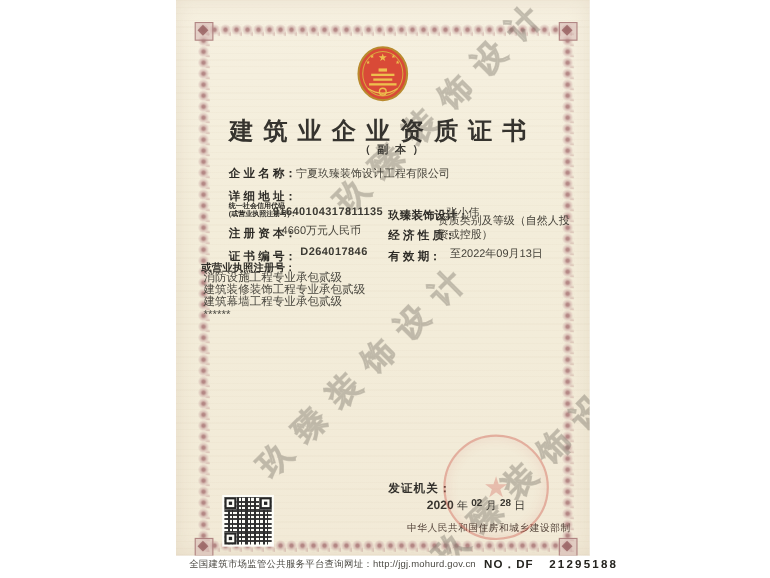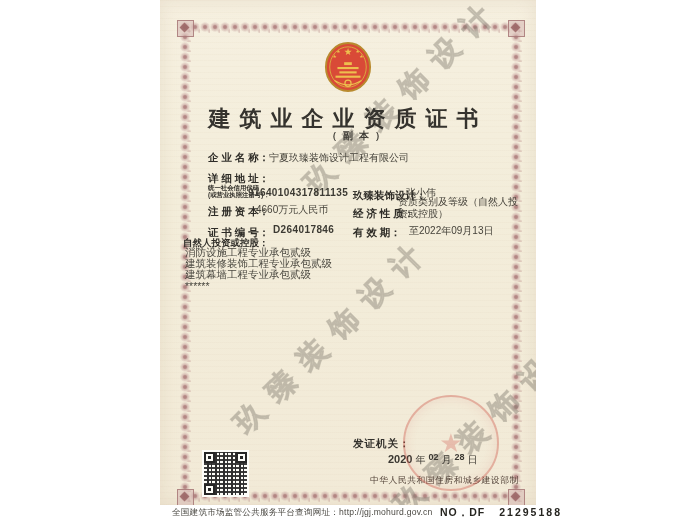--- a/index.html
+++ b/index.html
@@ -125,21 +125,21 @@
 
     <div class="lbl" style="left:193px;top:207px;">经 济 性 质：</div>
     <div class="val val-wrap" style="left:238px;top:196px;width:128px;">资质类别及等级（自然人投资或控股）</div>
 
     <div class="lbl" style="left:48px;top:226px;">证 书 编 号：</div>
     <div class="val code" style="left:89px;top:224px;padding-left:24px;">D264017846</div>
 
     <div class="lbl" style="left:193px;top:226px;">有  效  期：</div>
     <div class="val" style="left:249px;top:224px;">至2022年09月13日</div>
 
-    <div class="qual-label">自然人投资或控股：</div>
+    <div class="qual-label">或营业执照注册号：</div>
     <div class="qual-list">
       <div>消防设施工程专业承包贰级</div>
       <div>建筑装修装饰工程专业承包贰级</div>
       <div>建筑幕墙工程专业承包贰级</div>
       <div>******</div>
     </div>
 
     <div class="issuer">发证机关：</div>
     <div class="dateline">
       <span class="num">2020</span><span class="unit">年</span><span class="sm">02</span><span class="unit">月</span><span class="sm">28</span><span class="unit">日</span>

